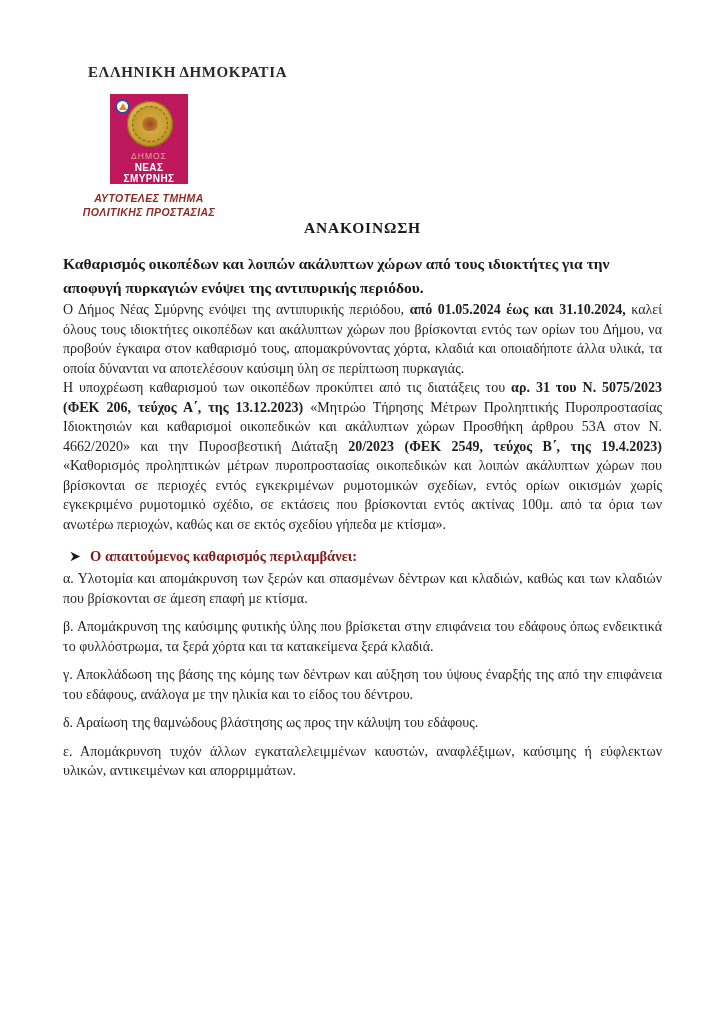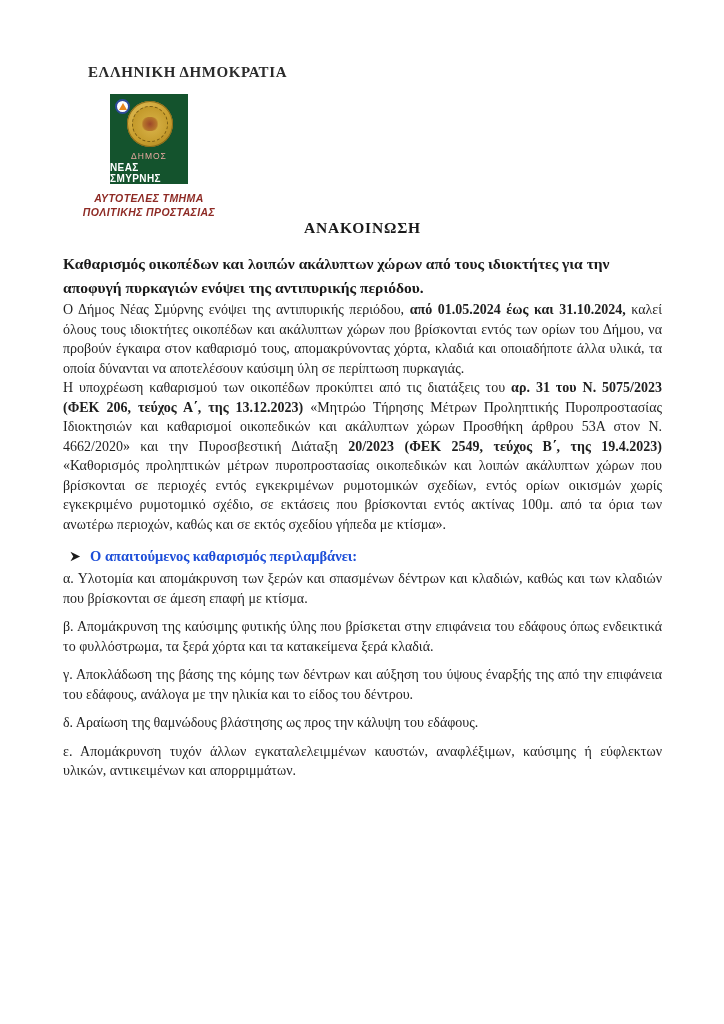--- a/index.html
+++ b/index.html
@@ -18,21 +18,21 @@
   }
   
   .hdr{margin-left:25px;}
   .republic{
     font-size:15px;font-weight:bold;color:#2b2b2b;
     letter-spacing:.6px;
   }
   .logo{
     margin-top:13px;margin-left:22px;
     width:78px;height:90px;
-    background:#14532d;
+    background:#be185d;
     position:relative;
     box-sizing:border-box;
     padding-top:4px;
   }
   .emblem{
     position:absolute;top:5px;left:5px;
     width:15px;height:15px;border-radius:50%;
     background:#ffffff;border:2.5px solid #2d4a9b;
     box-sizing:border-box;
     display:flex;align-items:center;justify-content:center;
@@ -63,21 +63,21 @@
     opacity:.8;
   }
   .logo-dimos{
     position:absolute;left:0;right:0;top:57px;
     text-align:center;
     font-family:"Liberation Sans","DejaVu Sans",sans-serif;
     font-size:8.5px;color:#eaa9a0;letter-spacing:1px;
   }
   .logo-name{
     position:absolute;left:0;right:0;top:68px;
-    text-align:left;
+    text-align:center;
     font-family:"Liberation Sans","DejaVu Sans",sans-serif;
     font-size:10px;font-weight:bold;color:#ffffff;letter-spacing:.4px;
   }
   .dept{
     margin-top:7px;margin-left:-14px;
     width:150px;text-align:center;
     font-family:"Liberation Sans","DejaVu Sans",sans-serif;
     font-size:10.5px;font-weight:bold;color:#8e2a24;
     line-height:14px;letter-spacing:.4px;font-style:italic;
   }
@@ -100,21 +100,21 @@
     font-size:15.5px;font-weight:bold;color:#1a1a1a;
     line-height:24px;
   }
   .para{
     font-size:14px;line-height:19.5px;
     text-align:justify;
   }
   .b{font-weight:bold;}
   .list-heading{
     margin-top:14px;
-    font-size:14.5px;font-weight:bold;color:#1d4ed8;
+    font-size:14.5px;font-weight:bold;color:#7f1d1d;
     display:flex;align-items:baseline;gap:9px;
     padding-left:7px;
   }
   .arrow-bullet{
     width:11px;height:11px;flex:0 0 auto;
     position:relative;top:1px;
   }
   .list-item{
     margin-top:9px;
     font-size:14px;line-height:19.5px;

